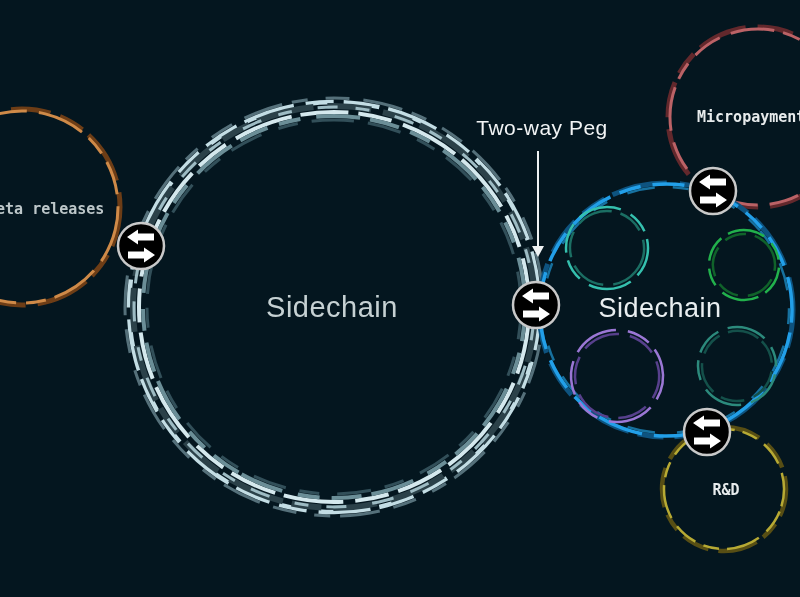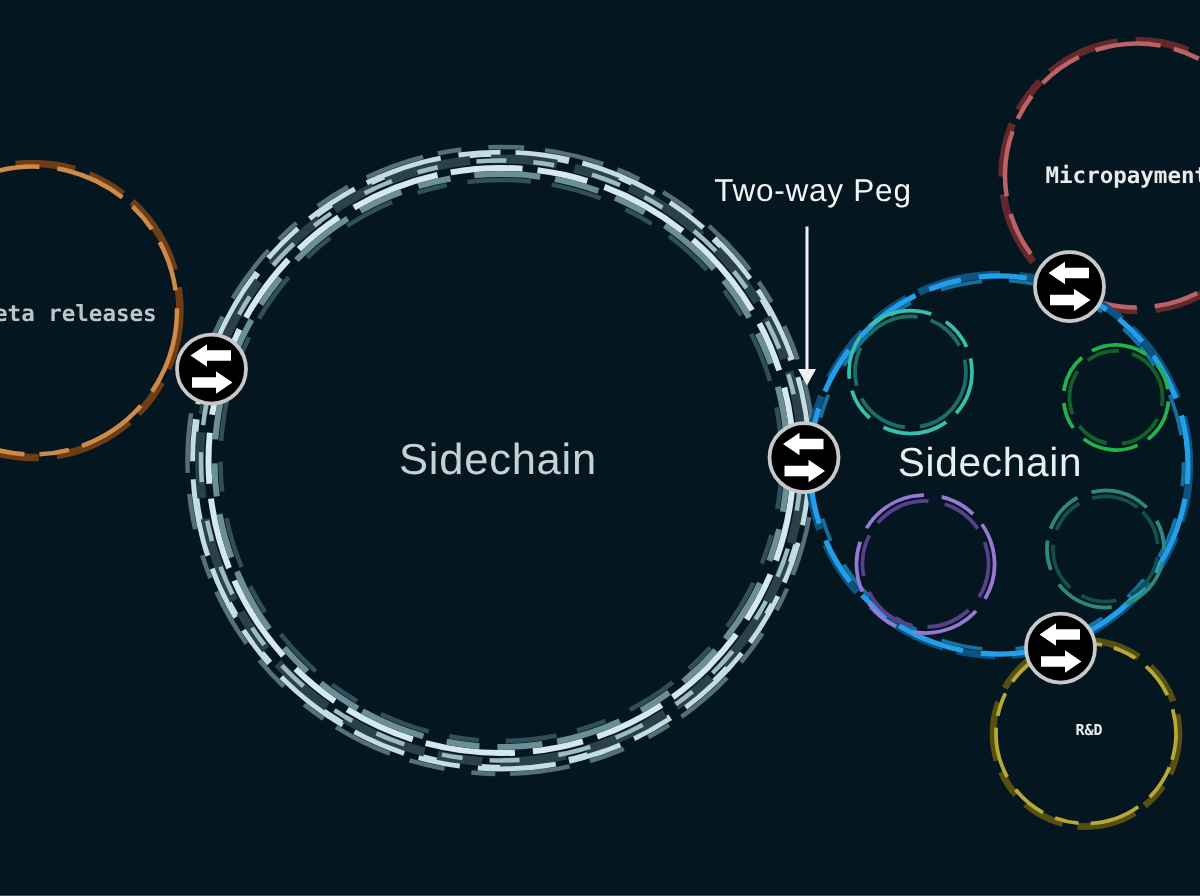--- a/index.html
+++ b/index.html
@@ -14,21 +14,21 @@
   .stage svg { position: absolute; left: 0; top: 0; }
   .label { position: absolute; line-height: 1.15; white-space: nowrap; }
   .label.sans { font-family: "Liberation Sans", sans-serif; }
   .label.mono { font-family: "DejaVu Sans Mono", monospace; font-weight: bold; }
   .label.center { text-align: center; }
   #blockchain-label { left: 232px; top: 291px; width: 200px; font-size: 29px; color: #c6d1d3; letter-spacing: 0.5px; }
   #sidechain-label  { left: 580px; top: 293px; width: 160px; font-size: 27px; color: #e9eef0; letter-spacing: 0.5px; }
   #two-way-peg-label{ left: 442px; top: 116px; width: 200px; font-size: 21px; color: #f2f4f5; letter-spacing: 0.5px; }
   #beta-releases-label { left: -13px; top: 201px; font-size: 15px; color: #bdc7c9; }
   #micropayments-label { left: 697px; top: 109px; font-size: 15px; color: #e7ebec; }
-  #rnd-label { left: 690px; top: 482px; width: 72px; font-size: 10px; color: #e7ebec; }
+  #rnd-label { left: 690px; top: 482px; width: 72px; font-size: 15px; color: #e7ebec; }
 </style>
 </head>
 <body>
 
 <div class="stage">
 
   <svg width="800" height="597" viewBox="0 0 800 597">
     <defs>
       <g id="swap-icon">
         <circle r="23" fill="#000000" stroke="#c9c9c9" stroke-width="2.5"></circle>

